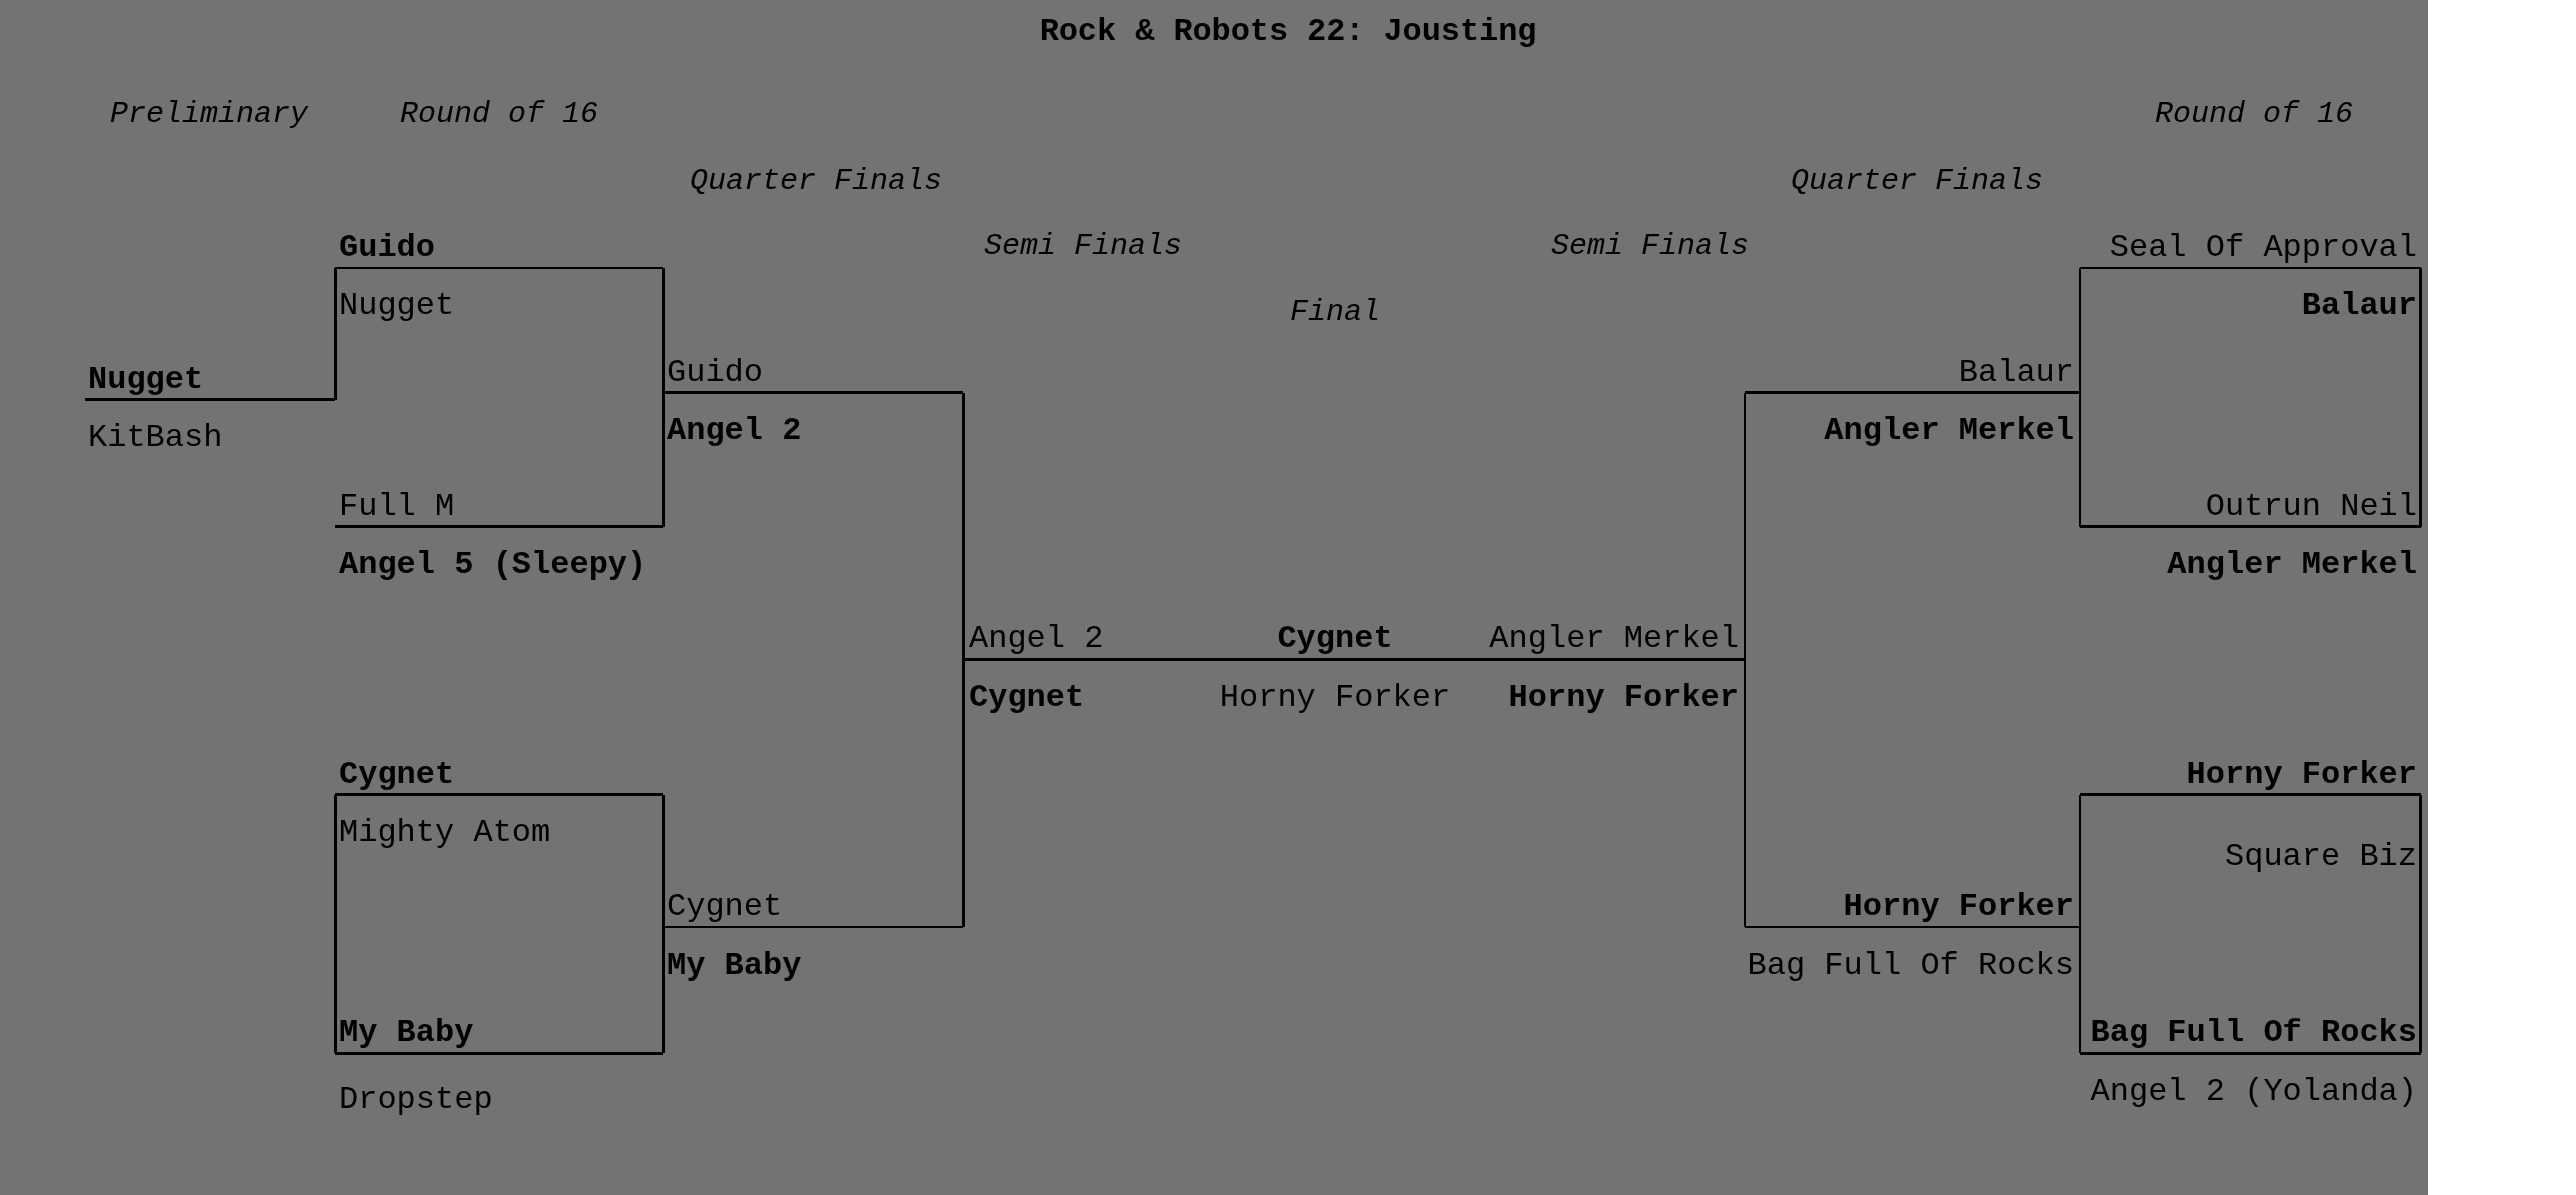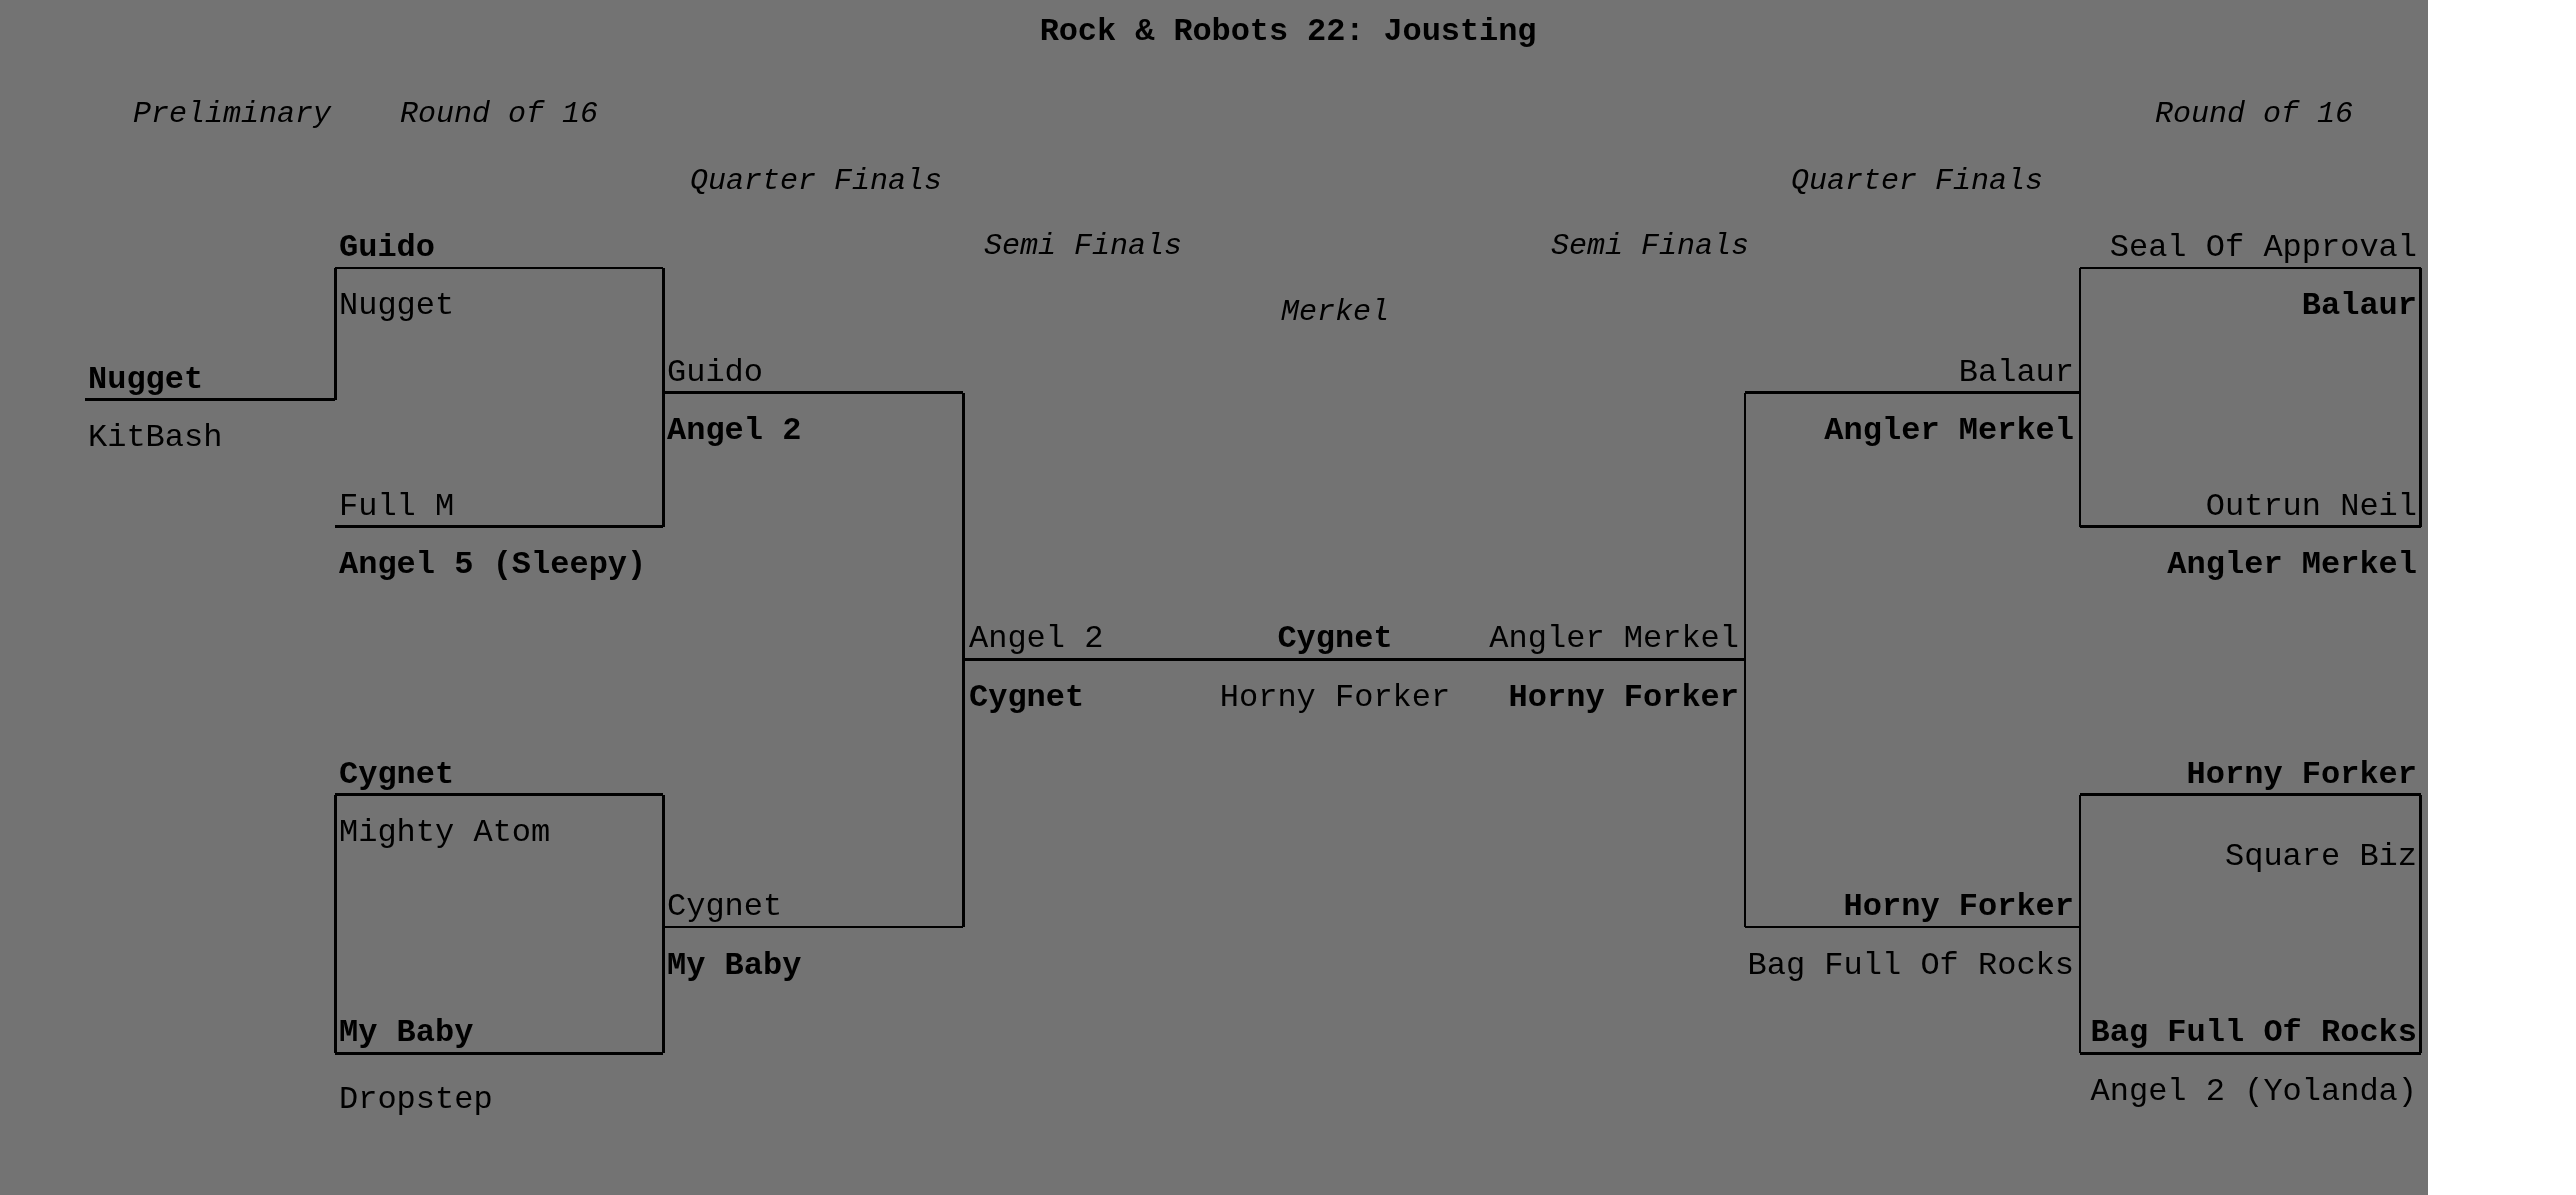--- a/index.html
+++ b/index.html
@@ -94,25 +94,25 @@
       <path d="M 2887 1103 L 3360 1103"></path>
       <path d="M 2887 1103 L 2887 1462"></path>
       <path d="M 3360 1103 L 3360 1462"></path>
       <path d="M 2887 1103 L 3360 1103"></path>
       <path d="M 2887 1462 L 3360 1462"></path>
     </g>
   </svg>
 
   <div class="lbl title calign" style="left:1288px; top:16px;">Rock &amp; Robots 22: Jousting</div>
 
-  <div class="lbl round-label calign" style="left:209px; top:99px;margin-left:23px;">Preliminary</div>
+  <div class="lbl round-label calign" style="left:209px; top:99px;">Preliminary</div>
   <div class="lbl round-label calign" style="left:499px; top:99px;">Round of 16</div>
   <div class="lbl round-label calign" style="left:816px; top:166px;">Quarter Finals</div>
   <div class="lbl round-label calign" style="left:1083px; top:231px;">Semi Finals</div>
-  <div class="lbl round-label calign" style="left:1335px; top:297px;">Merkel</div>
+  <div class="lbl round-label calign" style="left:1335px; top:297px;">Final</div>
   <div class="lbl round-label calign" style="left:1650px; top:231px;">Semi Finals</div>
   <div class="lbl round-label calign" style="left:1917px; top:166px;">Quarter Finals</div>
   <div class="lbl round-label calign" style="left:2254px; top:99px;">Round of 16</div>
 
   <div class="lbl entry winner" style="left:88px; top:364px;">Nugget</div>
   <div class="lbl entry" style="left:88px; top:422px;">KitBash</div>
 
   <div class="lbl entry winner" style="left:339px; top:232px;">Guido</div>
   <div class="lbl entry" style="left:339px; top:290px;">Nugget</div>
 

